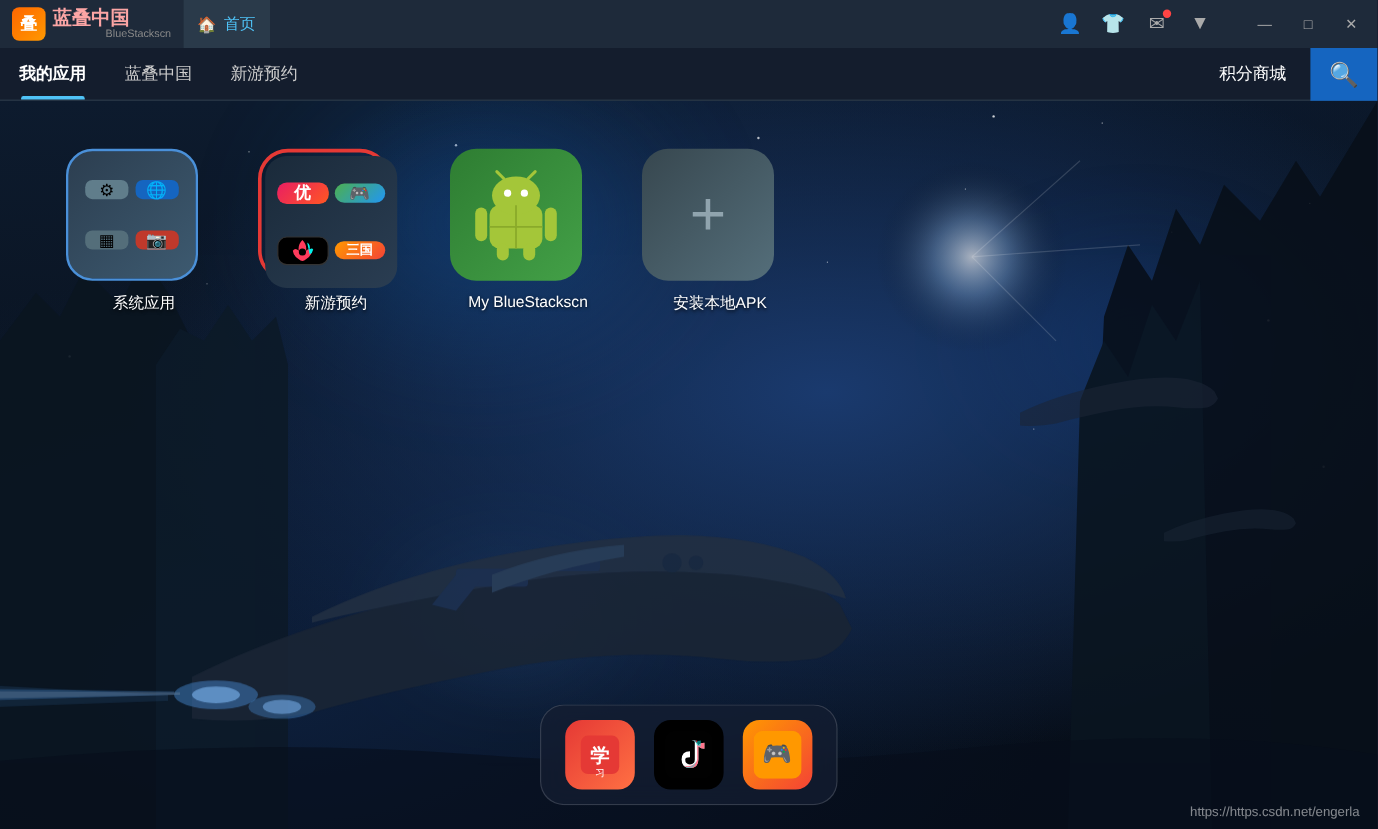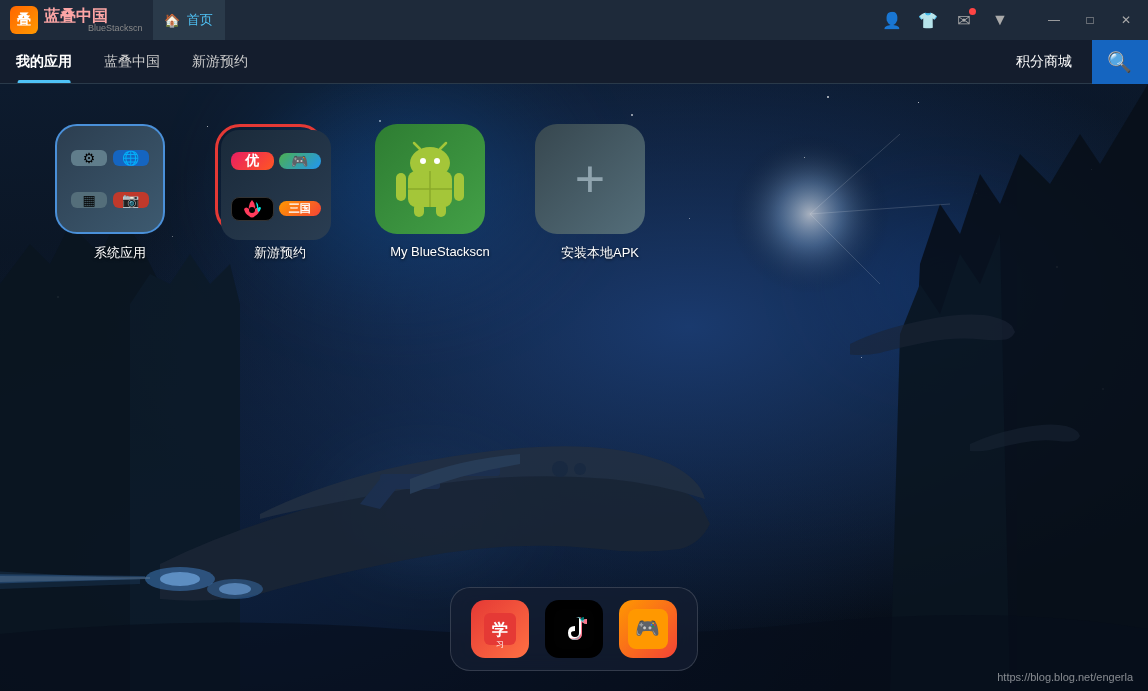--- a/index.html
+++ b/index.html
@@ -614,16 +614,16 @@
 
     <div class="dock-icon dock-icon-3">
       <svg width="40" height="40" viewBox="0 0 40 40">
         <rect x="0" y="0" width="40" height="40" rx="8" fill="#ff9800"></rect>
         <text x="20" y="26" text-anchor="middle" fill="white" font-size="20">🎮</text>
       </svg>
     </div>
   </div>
 
   <div class="url-bar">
-    <span>https://blog.blog.net/engerla</span>
+    <span>https://https.csdn.net/engerla</span>
   </div>
 
 </div>
 
 </body></html>

